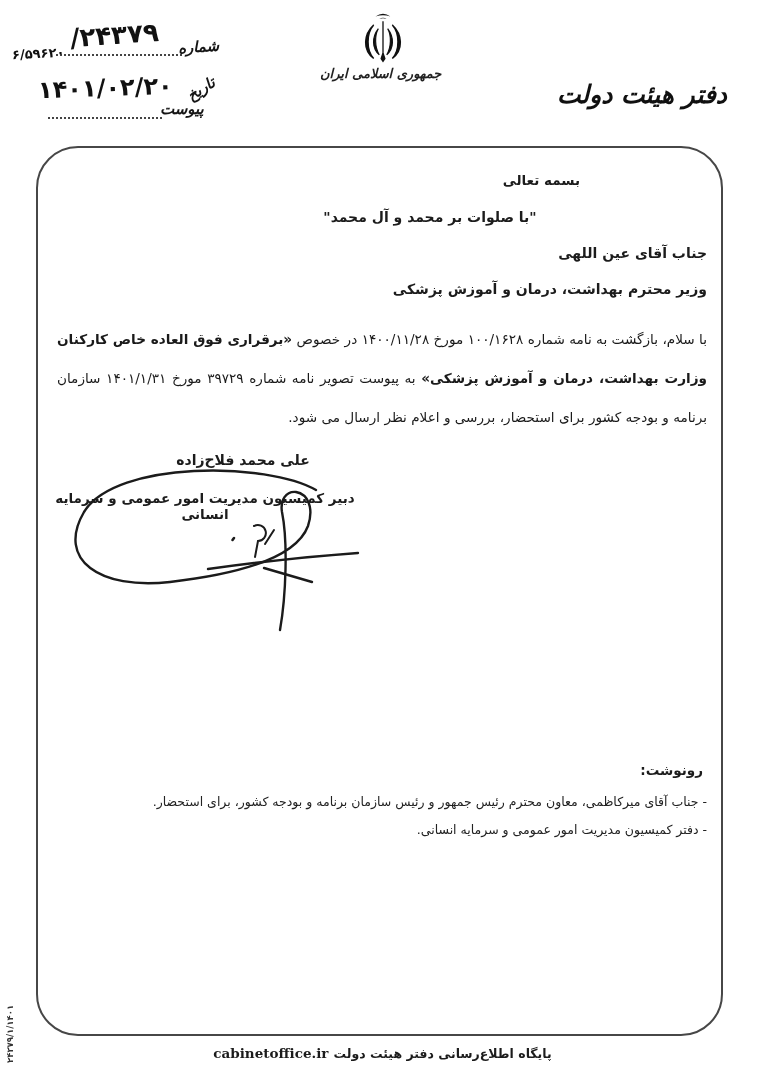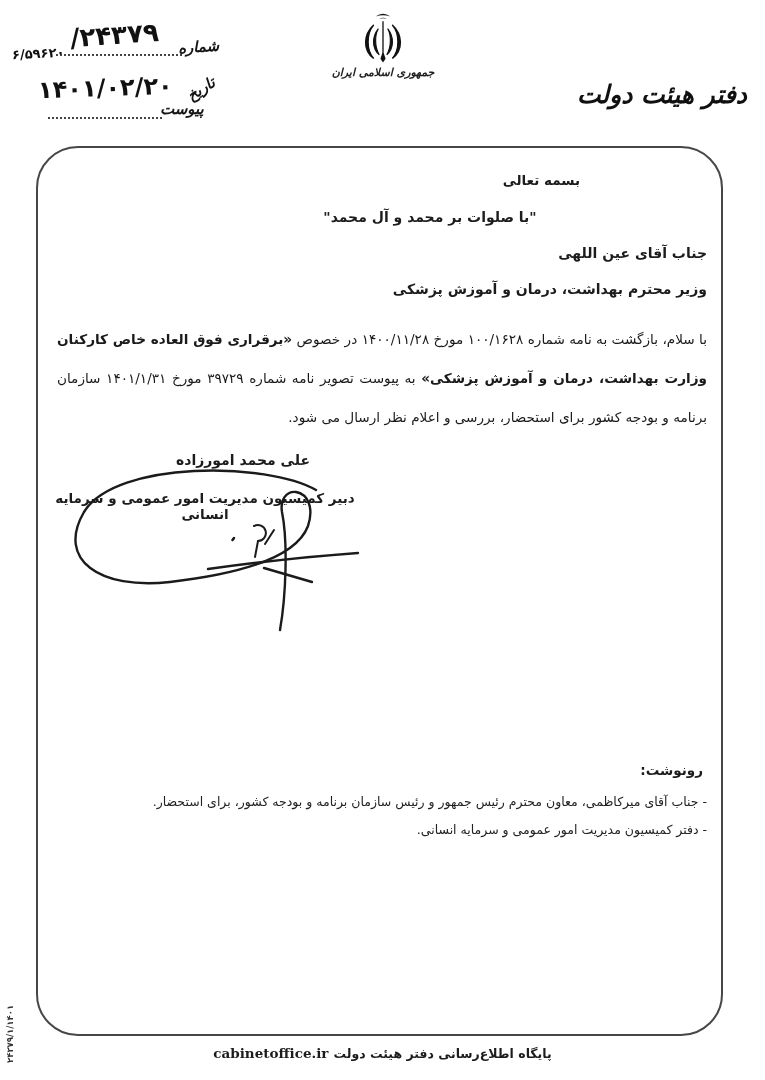--- a/index.html
+++ b/index.html
@@ -20,25 +20,25 @@
                    transform:rotate(-4deg); letter-spacing:1px; }
   .shomare-sub { position:absolute; left:12px; top:46px; font-size:13px; transform:rotate(-3deg); }
   .tarikh-label { position:absolute; left:186px; top:80px; transform:rotate(-32deg); }
   .tarikh-value { position:absolute; left:38px; top:74px; font-size:24px;
                   transform:rotate(-2deg); letter-spacing:1px; }
   .peyvast-label { position:absolute; left:160px; top:100px; }
   .peyvast-dots { position:absolute; left:48px; top:103px; width:114px; height:16px;
                   border-bottom:2px dotted #444; }
 
   .emblem { position:absolute; left:354px; top:10px; width:58px; height:56px; }
-  .republic { position:absolute; left:320px; top:66px; width:126px; text-align:center;
-              font-size:11px; font-style:italic; font-weight:bold; color:#222; }
+  .republic { position:absolute; left:320px; top:66px; width:126px; 
+              font-size:13px; font-style:italic; font-weight:bold; color:#222; }
   .presidency { position:absolute; left:305px; top:84px; width:156px; text-align:center;
                 font-size:22px; font-style:italic; font-weight:bold; color:#111; }
-  .office-title { position:absolute; left:572px; top:80px; width:180px; text-align:center;
+  .office-title { position:absolute; left:552px; top:80px; width:180px; text-align:center;
                   font-size:25px; font-style:italic; font-weight:bold; color:#101010; }
 
   
   .frame { position:absolute; left:36px; top:146px; width:687px; height:890px;
            border:2px solid #474747; border-radius:42px; background:transparent; }
 
   .besmeleh { position:absolute; left:280px; top:172px; width:300px; text-align:right;
               font-size:13.5px; font-weight:bold; }
   .salawat { position:absolute; left:230px; top:209px; width:400px; text-align:center;
              font-size:14px; font-weight:bold; }
@@ -110,21 +110,21 @@
   <div class="frame"></div>
 
   <div class="besmeleh">بسمه تعالی</div>
   <div class="salawat">"با صلوات بر محمد و آل محمد"</div>
 
   <div class="recipient-name">جناب آقای عین اللهی</div>
   <div class="recipient-title">وزیر محترم بهداشت، درمان و آموزش پزشکی</div>
 
   <p class="body-par"><span>با سلام، بازگشت به نامه شماره ۱۰۰/۱۶۲۸ مورخ ۱۴۰۰/۱۱/۲۸ در خصوص </span><span class="b">«برقراری فوق العاده خاص کارکنان وزارت بهداشت، درمان و آموزش پزشکی»</span><span> به پیوست تصویر نامه شماره ۳۹۷۲۹ مورخ ۱۴۰۱/۱/۳۱ سازمان برنامه و بودجه کشور برای استحضار، بررسی و اعلام نظر ارسال می شود.</span></p>
 
-  <div class="signer-name">علی محمد امور‌زاده</div>
+  <div class="signer-name">علی محمد فلاح‌زاده</div>
   <div class="signer-title">دبیر کمیسیون مدیریت امور عمومی و سرمایه انسانی</div>
 
   <svg class="signature" viewBox="0 0 310 170" fill="none" stroke="#1b1b1b" stroke-width="2.4" stroke-linecap="round">
 
     <path d="M258,22 C210,-6 58,-8 26,44 C-2,92 42,122 112,114 C182,106 238,90 250,58 C256,40 250,26 238,24 C228,23 222,32 224,44 C230,74 228,128 222,162"></path>
 
     <path d="M150,101 C200,94 258,88 300,85"></path>
     <path d="M206,100 L254,114"></path>
 
     <path d="M196,58 a8,8 0 1,1 4,15 l-3,16" stroke-width="2"></path>

